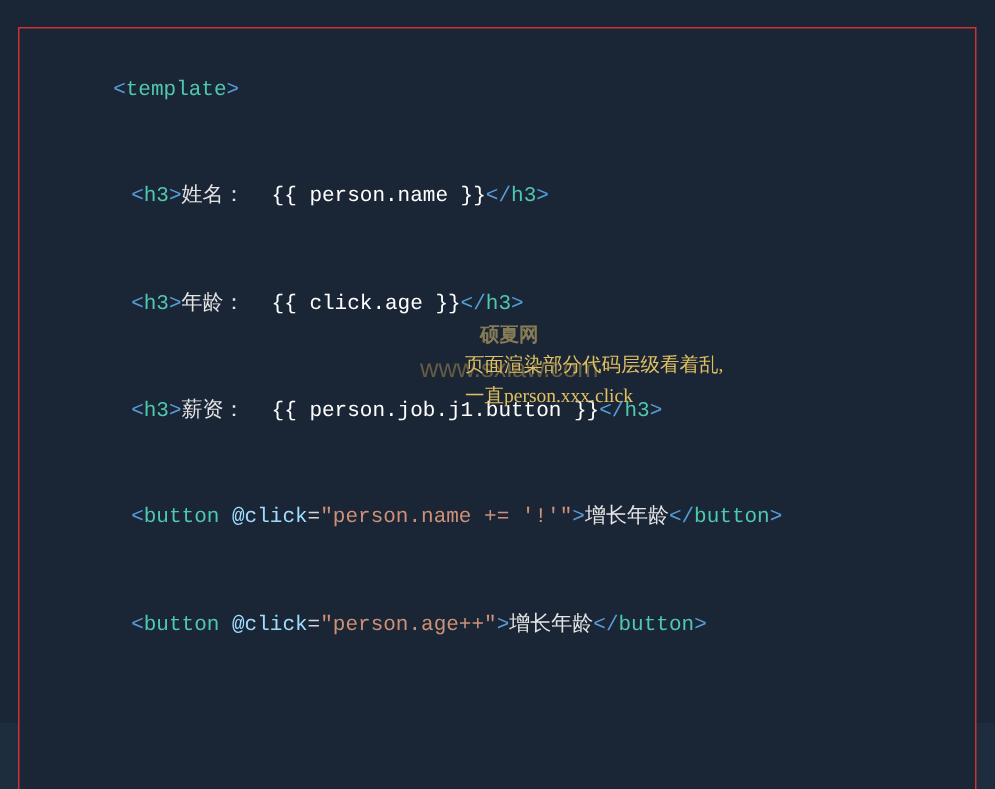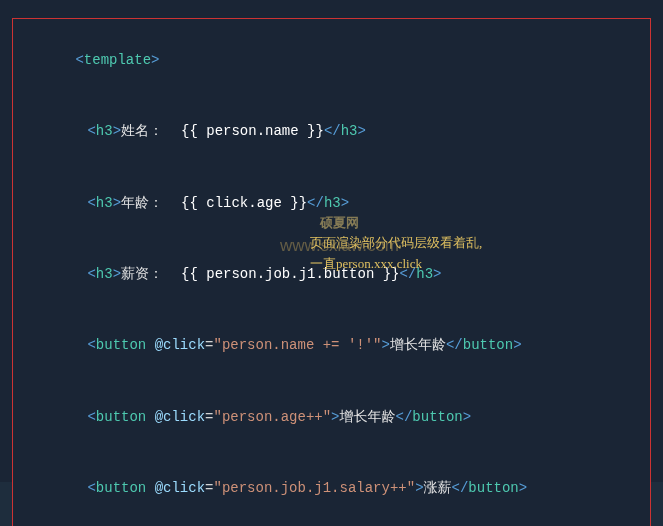--- a/index.html
+++ b/index.html
@@ -96,23 +96,20 @@
     </div>
     <div class="code-line indent1">
       <span class="tag-bracket">&lt;</span><span class="tag-name">h3</span><span class="tag-bracket">&gt;</span><span class="text-content">薪资：</span><span class="template-expr">{{ person.job.j1.button }}</span><span class="tag-bracket">&lt;/</span><span class="tag-name">h3</span><span class="tag-bracket">&gt;</span>
     </div>
     <div class="code-line indent1">
       <span class="tag-bracket">&lt;</span><span class="tag-name">button</span> <span class="attr-name">@click</span><span class="plain">=</span><span class="attr-value">"person.name += '!'"</span><span class="tag-bracket">&gt;</span><span class="text-content">增长年龄</span><span class="tag-bracket">&lt;/</span><span class="tag-name">button</span><span class="tag-bracket">&gt;</span>
     </div>
     <div class="code-line indent1">
       <span class="tag-bracket">&lt;</span><span class="tag-name">button</span> <span class="attr-name">@click</span><span class="plain">=</span><span class="attr-value">"person.age++"</span><span class="tag-bracket">&gt;</span><span class="text-content">增长年龄</span><span class="tag-bracket">&lt;/</span><span class="tag-name">button</span><span class="tag-bracket">&gt;</span>
     </div>
-    <div class="code-line indent1">
-      <span class="tag-bracket">&lt;</span><span class="tag-name">button</span> <span class="attr-name">@click</span><span class="plain">=</span><span class="attr-value">"person.job.j1.salary++"</span><span class="tag-bracket">&gt;</span><span class="text-content">涨薪</span><span class="tag-bracket">&lt;/</span><span class="tag-name">button</span><span class="tag-bracket">&gt;</span>
-    </div>
     <div class="code-line">
       
     </div>
   </div>
 
   <div class="watermark">
     <div>硕夏网</div>
     <div class="watermark-sub">www.sxiaw.com</div>
   </div>
 

